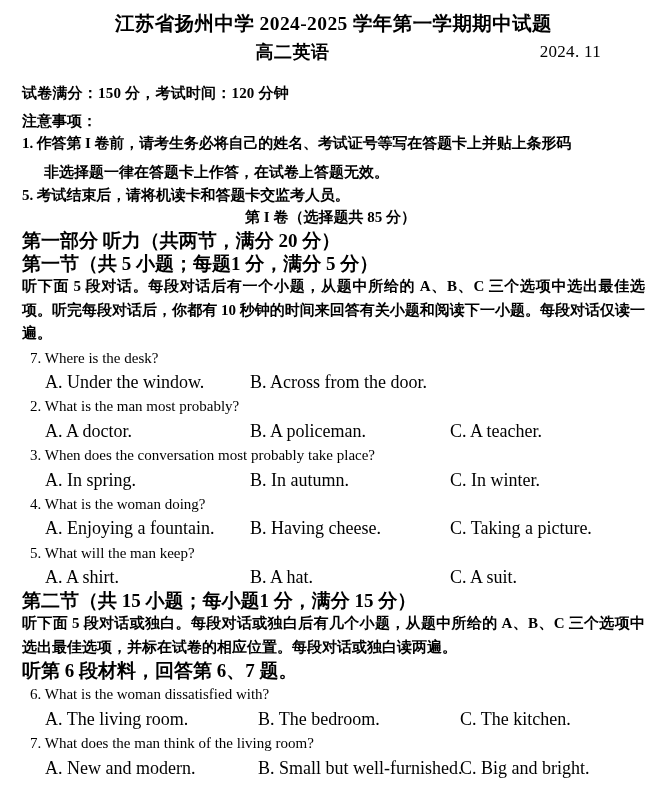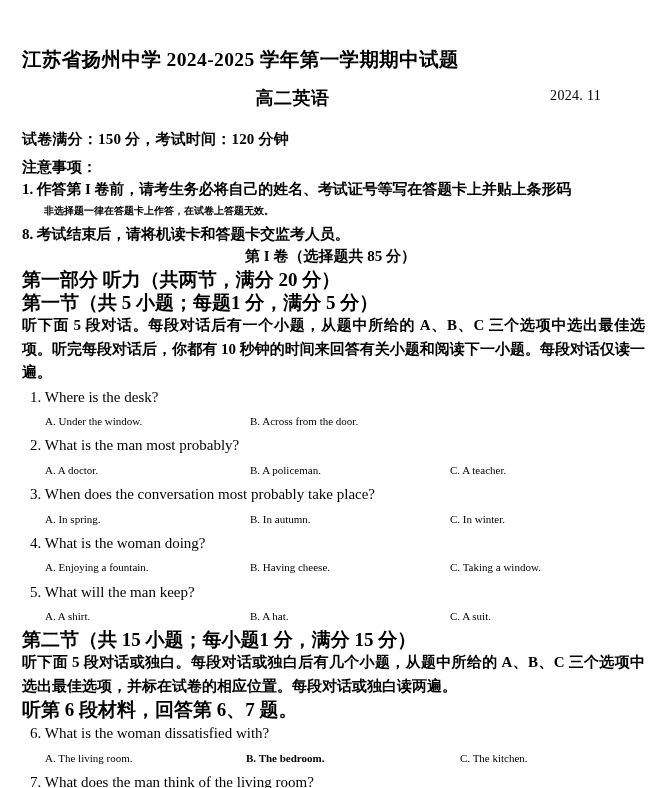--- a/index.html
+++ b/index.html
@@ -19,49 +19,48 @@
   .page {
     position: relative;
     width: 667px;
     height: 788px;
     box-sizing: border-box;
     padding: 0 22px;
   }
 
   
   .doc-title {
-    text-align: left;
+    text-align: center;
     font-weight: bold;
     font-size: 19.5px;
     letter-spacing: 0.4px;
     line-height: 1;
     padding-top: 14px;
     white-space: nowrap;
-    margin-top: 36px;
   }
   .subtitle-row {
     position: relative;
     height: 30px;
-    margin-top: 16px;
+    margin-top: 6px;
   }
   .subject {
     position: absolute;
     left: 0;
     right: 0;
     text-align: center;
     font-weight: bold;
     font-size: 18px;
     letter-spacing: 0.5px;
     padding-right: 82px;
   }
   .exam-date {
     position: absolute;
     right: 44px;
     top: 2px;
-    font-size: 14px;
+    font-size: 17px;
     letter-spacing: 0.3px;
   }
 
   
   .score-line {
     text-align: left;
     font-weight: bold;
     font-size: 15px;
     margin-top: 14px;
     letter-spacing: 0.2px;
@@ -78,24 +77,25 @@
   }
   .note-item {
     font-weight: bold;
     font-size: 15px;
     line-height: 22.5px;
     letter-spacing: -0.1px;
     white-space: nowrap;
   }
   .note-cont {
     font-weight: bold;
-    font-size: 10px;
+    font-size: 15px;
     line-height: 22.5px;
     padding-left: 22px;
     white-space: nowrap;
+    margin-top: 7px;
   }
 
   
   .paper-head {
     text-align: center;
     font-weight: bold;
     font-size: 15px;
     line-height: 23px;
     padding-right: 6px;
   }
@@ -116,34 +116,34 @@
   
   .q {
     font-size: 15px;
     line-height: 24.4px;
     padding-left: 8px;
     white-space: nowrap;
   }
   .opts {
     position: relative;
     height: 24.4px;
-    font-size: 11px;
+    font-size: 18px;
     line-height: 24.4px;
     white-space: nowrap;
   }
   .opt {
     position: absolute;
     top: 0;
   }
   .opt-a { left: 23px; }
   .opt-b { left: 228px; }
   .opt-c { left: 428px; }
 
   .opts.grp2 .opt-a { left: 23px; }
-  .opts.grp2 .opt-b { left: 224px; font-weight: bold; }
+  .opts.grp2 .opt-b { left: 236px; }
   .opts.grp2 .opt-c { left: 438px; }
 
   .clip-bottom {
     overflow: hidden;
   }
 </style>
 </head>
 <body>
 
 <div class="page">
@@ -154,31 +154,31 @@
     <div class="subject">高二英语</div>
     <div class="exam-date">2024. 11</div>
   </div>
 
   <div class="score-line">试卷满分：150 分，考试时间：120 分钟</div>
 
   <div class="notes">
     <div class="notes-title">注意事项：</div>
     <div class="note-item">1. 作答第 I 卷前，请考生务必将自己的姓名、考试证号等写在答题卡上并贴上条形码</div>
     <div class="note-cont">非选择题一律在答题卡上作答，在试卷上答题无效。</div>
-    <div class="note-item">8. 考试结束后，请将机读卡和答题卡交监考人员。</div>
+    <div class="note-item">5. 考试结束后，请将机读卡和答题卡交监考人员。</div>
   </div>
 
   <div class="paper-head">第 I 卷（选择题共 85 分）</div>
 
   <div class="sec-head">第一部分  听力（共两节，满分 20 分）</div>
   <div class="sec-head">第一节（共 5 小题；每题1 分，满分 5 分）</div>
   <div class="sec-body">听下面 5 段对话。每段对话后有一个小题，从题中所给的 A、B、C 三个选项中选出最佳选项。听完每段对话后，你都有 10 秒钟的时间来回答有关小题和阅读下一小题。每段对话仅读一遍。</div>
 
   <div>
-    <div class="q">1. Where is the desk?</div>
+    <div class="q">7. Where is the desk?</div>
     <div class="opts">
       <span class="opt opt-a">A. Under the window.</span>
       <span class="opt opt-b">B. Across from the door.</span>
     </div>
   </div>
 
   <div>
     <div class="q">2. What is the man most probably?</div>
     <div class="opts">
       <span class="opt opt-a">A. A doctor.</span>
@@ -194,21 +194,21 @@
       <span class="opt opt-b">B. In autumn.</span>
       <span class="opt opt-c">C. In winter.</span>
     </div>
   </div>
 
   <div>
     <div class="q">4. What is the woman doing?</div>
     <div class="opts">
       <span class="opt opt-a">A. Enjoying a fountain.</span>
       <span class="opt opt-b">B. Having cheese.</span>
-      <span class="opt opt-c">C. Taking a window.</span>
+      <span class="opt opt-c">C. Taking a picture.</span>
     </div>
   </div>
 
   <div>
     <div class="q">5. What will the man keep?</div>
     <div class="opts">
       <span class="opt opt-a">A. A shirt.</span>
       <span class="opt opt-b">B. A hat.</span>
       <span class="opt opt-c">C. A suit.</span>
     </div>

